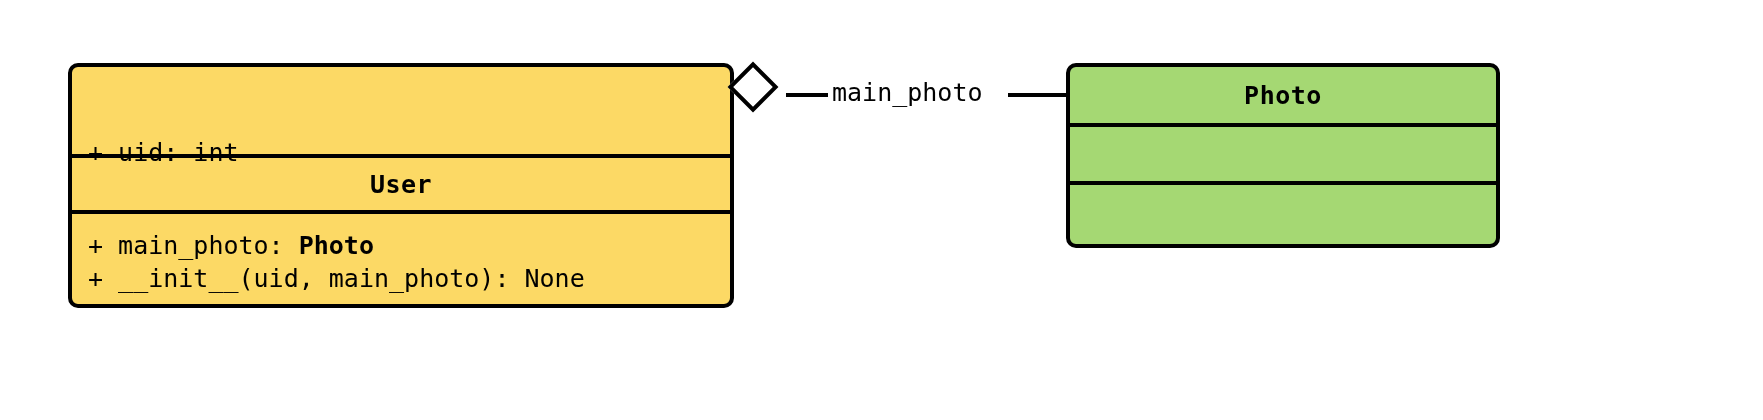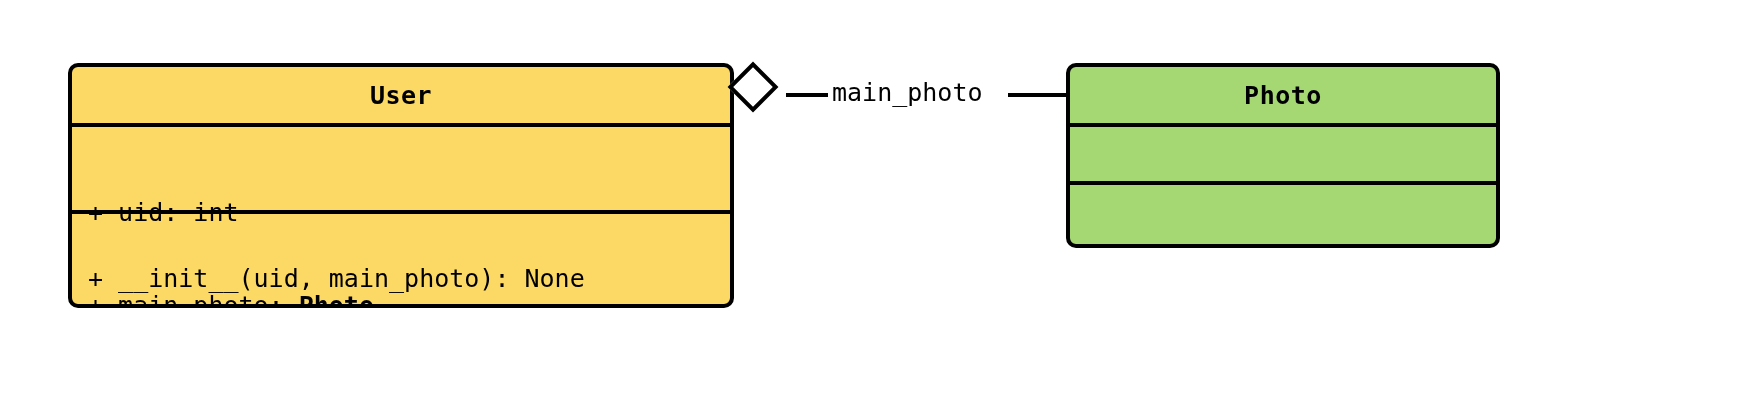--- a/index.html
+++ b/index.html
@@ -120,26 +120,26 @@
     white-space: pre;
   }
 </style>
 </head>
 <body>
 
 <div id="canvas">
 
   <div class="uml-class" id="class-user">
 
-    <div class="compartment c-title class-title">User</div>
-
     <div class="compartment c-attrs member-list">
       <div class="member-row">+ uid: int</div>
       <div class="member-row"><span>+ main_photo: </span><span class="type-bold">Photo</span></div>
     </div>
+
+    <div class="compartment c-title class-title">User</div>
 
     <div class="compartment c-methods member-list">
       <div class="member-row">+ __init__(uid, main_photo): None</div>
     </div>
   </div>
 
   <div class="assoc-diamond"></div>
 
   <div class="assoc-line" id="assoc-line-left"></div>
 

